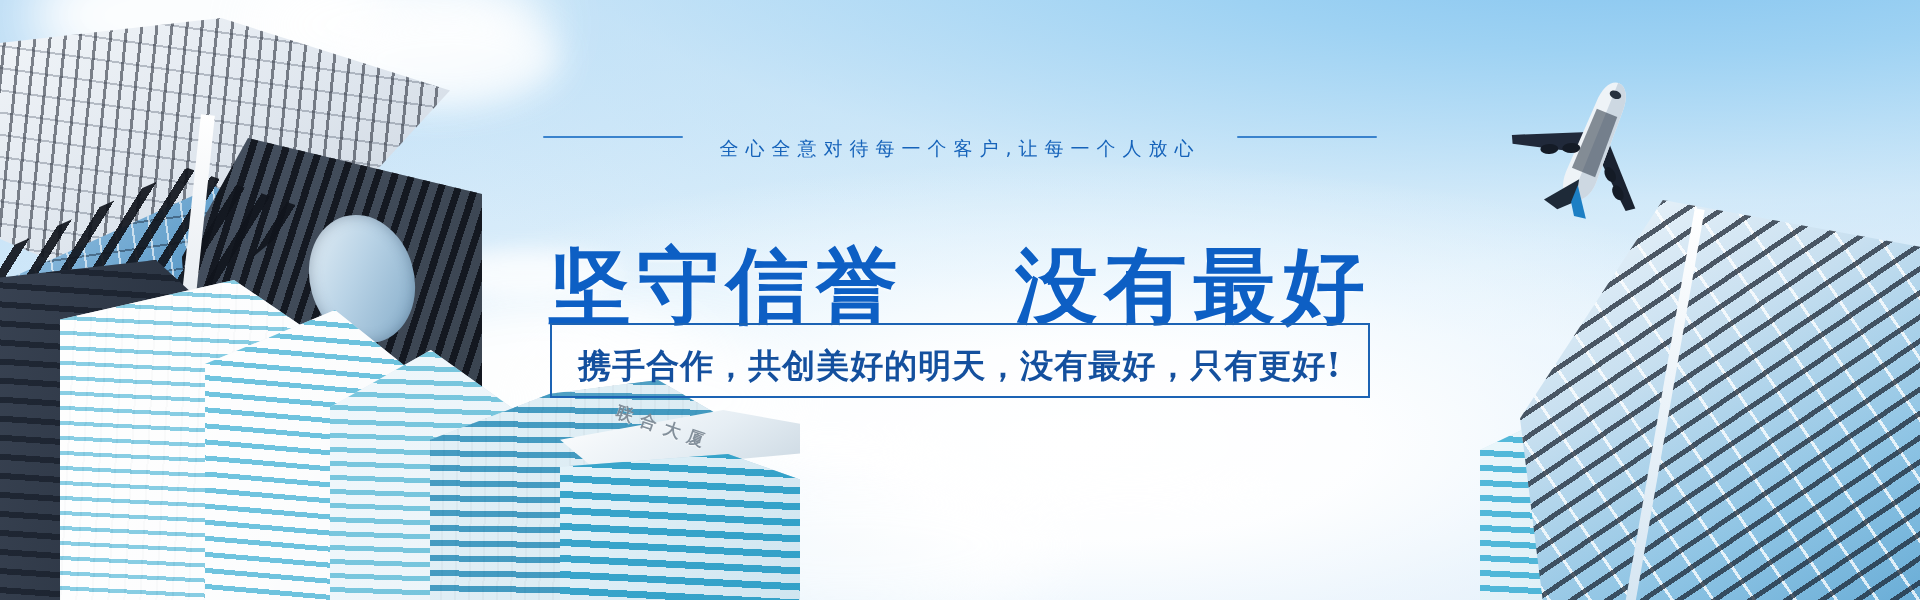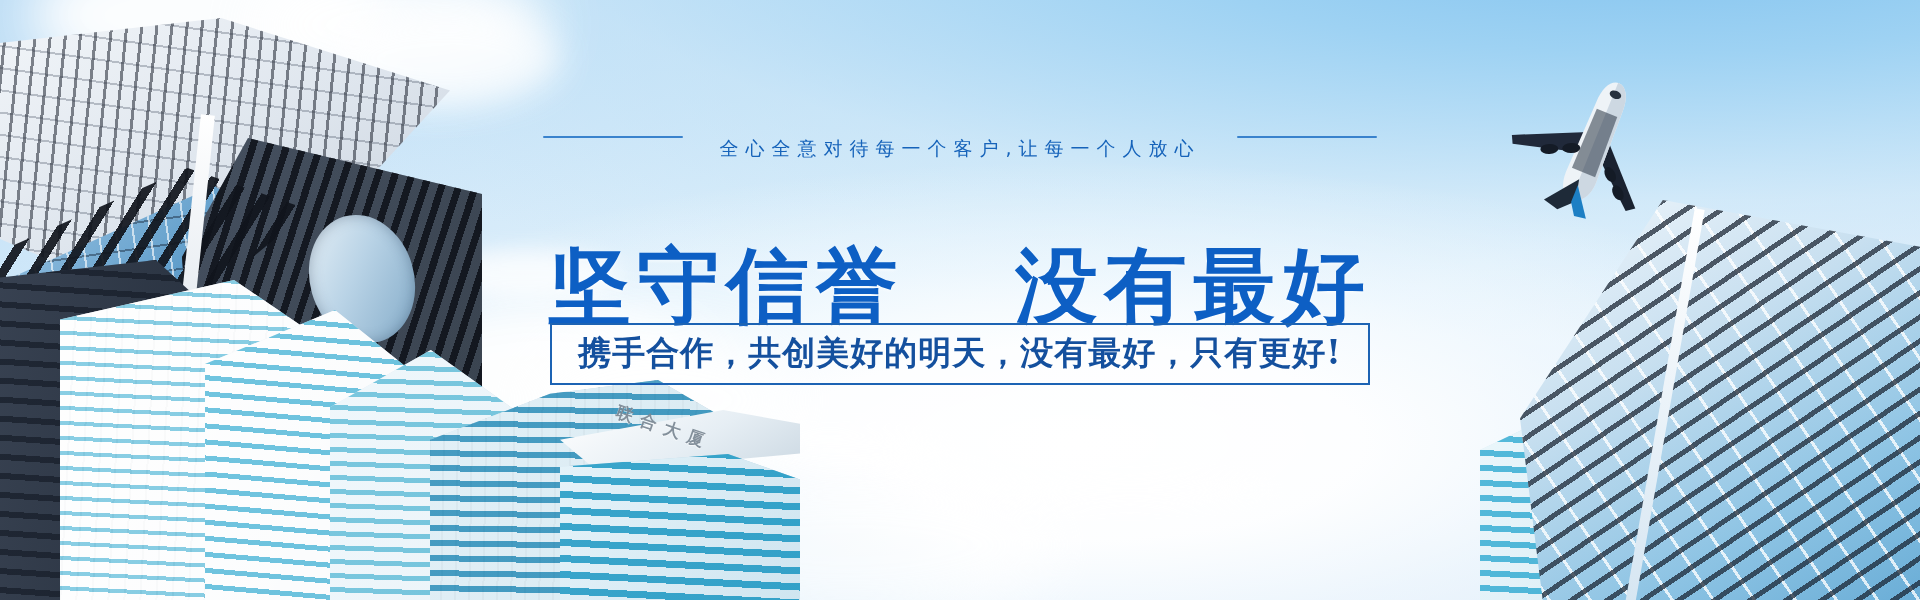--- a/index.html
+++ b/index.html
@@ -196,21 +196,21 @@
     text-shadow:0 2px 3px rgba(255,255,255,.55);
   }
   .headline .gap{display:inline-block;width:40px;}
 
   .sub-wrap{
     position:absolute;top:323px;left:0;right:0;
     display:flex;justify-content:center;
   }
   .sub-box{
     border:2px solid #1c63b4;
-    padding:9px 26px 11px;
+    padding:22px 26px 11px;
     background:rgba(255,255,255,0.06);
   }
   .sub-text{
     font-family:"DejaVu Serif","Liberation Serif",serif;
     font-size:33px;font-weight:700;color:#14509e;
     letter-spacing:1px;white-space:nowrap;line-height:1.15;
   }
 
   
   .plane{

